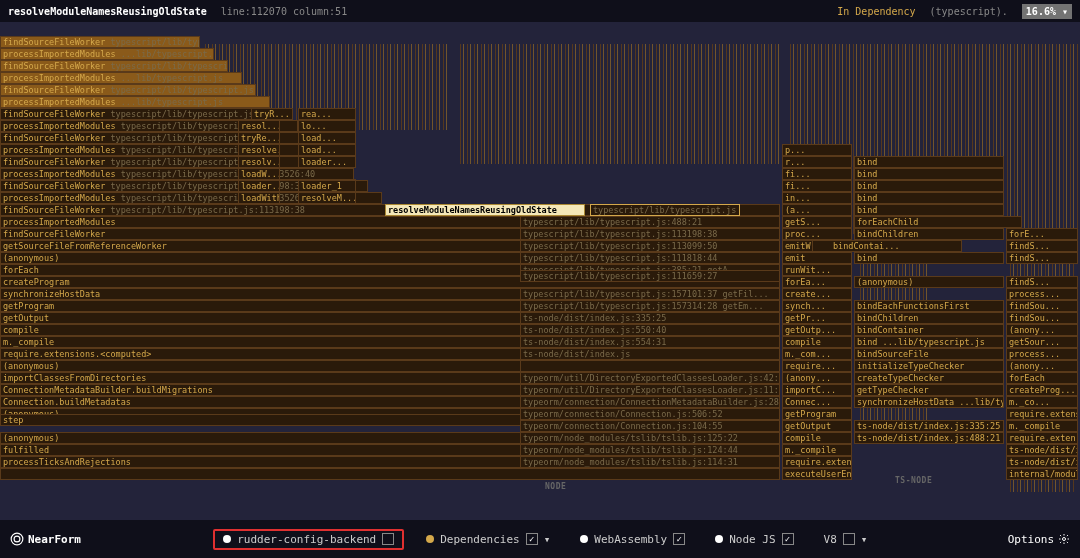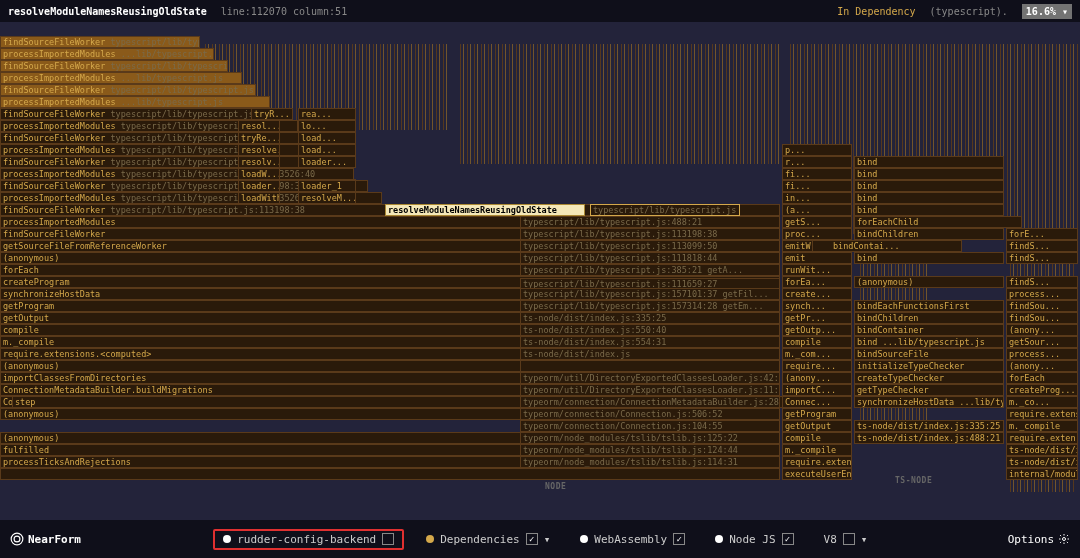--- a/index.html
+++ b/index.html
@@ -135,21 +135,21 @@
     <div class="frame" style="left: 0px; top: 278px; width: 780px;"><span>getProgram</span></div>
     <div class="frame" style="left: 0px; top: 290px; width: 780px;"><span>getOutput</span></div>
     <div class="frame" style="left: 0px; top: 302px; width: 780px;"><span>compile</span></div>
     <div class="frame" style="left: 0px; top: 314px; width: 780px;"><span>m._compile</span></div>
     <div class="frame" style="left: 0px; top: 326px; width: 780px;"><span>require.extensions.&lt;computed&gt;</span></div>
     <div class="frame" style="left: 0px; top: 338px; width: 780px;"><span>(anonymous)</span></div>
     <div class="frame" style="left: 0px; top: 350px; width: 780px;"><span>importClassesFromDirectories</span></div>
     <div class="frame" style="left: 0px; top: 362px; width: 780px;"><span>ConnectionMetadataBuilder.buildMigrations</span></div>
     <div class="frame" style="left: 0px; top: 374px; width: 780px;"><span>Connection.buildMetadatas</span></div>
     <div class="frame" style="left: 0px; top: 386px; width: 780px;"><span>(anonymous)</span></div>
-    <div class="frame" style="left: 0px; top: 374px; width: 780px; margin-left: 12px;"><span>step</span></div>
+    <div class="frame" style="left: 0px; top: 392px; width: 780px;"><span>step</span></div>
     <div class="frame" style="left: 0px; top: 410px; width: 780px;"><span>(anonymous)</span></div>
     <div class="frame" style="left: 0px; top: 422px; width: 780px;"><span>fulfilled</span></div>
     <div class="frame" style="left: 0px; top: 434px; width: 780px;"><span>processTicksAndRejections</span></div>
     <div class="frame" style="left: 238px; top: 86px; width: 42px; margin-left: 13px;"><span>tryR...</span></div>
     <div class="frame" style="left: 238px; top: 98px; width: 42px;"><span>resol...</span></div>
     <div class="frame" style="left: 238px; top: 110px; width: 42px;"><span>tryRe...</span></div>
     <div class="frame" style="left: 238px; top: 122px; width: 42px;"><span>resolve...</span></div>
     <div class="frame" style="left: 238px; top: 134px; width: 42px;"><span>resolv...</span></div>
     <div class="frame" style="left: 238px; top: 146px; width: 42px;"><span>loadW...</span></div>
     <div class="frame" style="left: 238px; top: 158px; width: 42px;"><span>loader...</span></div>
@@ -162,21 +162,21 @@
     <div class="frame" style="left: 298px; top: 146px; width: 58px; margin-top: 11px;"><span>tryRes...</span></div>
     <div class="frame" style="left: 298px; top: 158px; width: 58px;"><span>loader_1</span></div>
     <div class="frame" style="left: 298px; top: 170px; width: 58px;"><span>resolveM...</span></div>
     <div class="frame sel" style="left: 385px; top: 182px; width: 200px;"><span>resolveModuleNamesReusingOldState</span></div>
     <div class="frame hl" style="left: 590px; top: 182px; width: 150px;"><span></span><span class="loc">  typescript/lib/typescript.js</span></div>
     <div class="frame" style="left: 520px; top: 194px; width: 260px;"><span></span><span class="loc">  typescript/lib/typescript.js:488:21</span></div>
     <div class="frame" style="left: 520px; top: 206px; width: 260px;"><span></span><span class="loc">  typescript/lib/typescript.js:113198:38</span></div>
     <div class="frame" style="left: 520px; top: 218px; width: 260px;"><span></span><span class="loc">  typescript/lib/typescript.js:113099:50</span></div>
     <div class="frame" style="left: 520px; top: 230px; width: 260px;"><span></span><span class="loc">  typescript/lib/typescript.js:111818:44</span></div>
     <div class="frame" style="left: 520px; top: 242px; width: 260px;"><span></span><span class="loc">  typescript/lib/typescript.js:385:21 getA...</span></div>
-    <div class="frame" style="left: 520px; top: 256px; width: 260px;"><span></span><span class="loc">  typescript/lib/typescript.js:111659:27</span></div>
+    <div class="frame" style="left: 520px; top: 248px; width: 260px;"><span></span><span class="loc">  typescript/lib/typescript.js:111659:27</span></div>
     <div class="frame" style="left: 520px; top: 266px; width: 260px;"><span></span><span class="loc">  typescript/lib/typescript.js:157101:37 getFil...</span></div>
     <div class="frame" style="left: 520px; top: 278px; width: 260px;"><span></span><span class="loc">  typescript/lib/typescript.js:157314:28 getEm...</span></div>
     <div class="frame" style="left: 520px; top: 290px; width: 260px;"><span></span><span class="loc">  ts-node/dist/index.js:335:25</span></div>
     <div class="frame" style="left: 520px; top: 302px; width: 260px;"><span></span><span class="loc">  ts-node/dist/index.js:550:40</span></div>
     <div class="frame" style="left: 520px; top: 314px; width: 260px;"><span></span><span class="loc">  ts-node/dist/index.js:554:31</span></div>
     <div class="frame" style="left: 520px; top: 326px; width: 260px;"><span></span><span class="loc">  ts-node/dist/index.js</span></div>
     <div class="frame" style="left: 520px; top: 338px; width: 260px;"><span></span></div>
     <div class="frame" style="left: 520px; top: 350px; width: 260px;"><span></span><span class="loc">  typeorm/util/DirectoryExportedClassesLoader.js:42:23</span></div>
     <div class="frame" style="left: 520px; top: 362px; width: 260px;"><span></span><span class="loc">  typeorm/util/DirectoryExportedClassesLoader.js:11:38</span></div>
     <div class="frame" style="left: 520px; top: 374px; width: 260px;"><span></span><span class="loc">  typeorm/connection/ConnectionMetadataBuilder.js:28:68</span></div>

